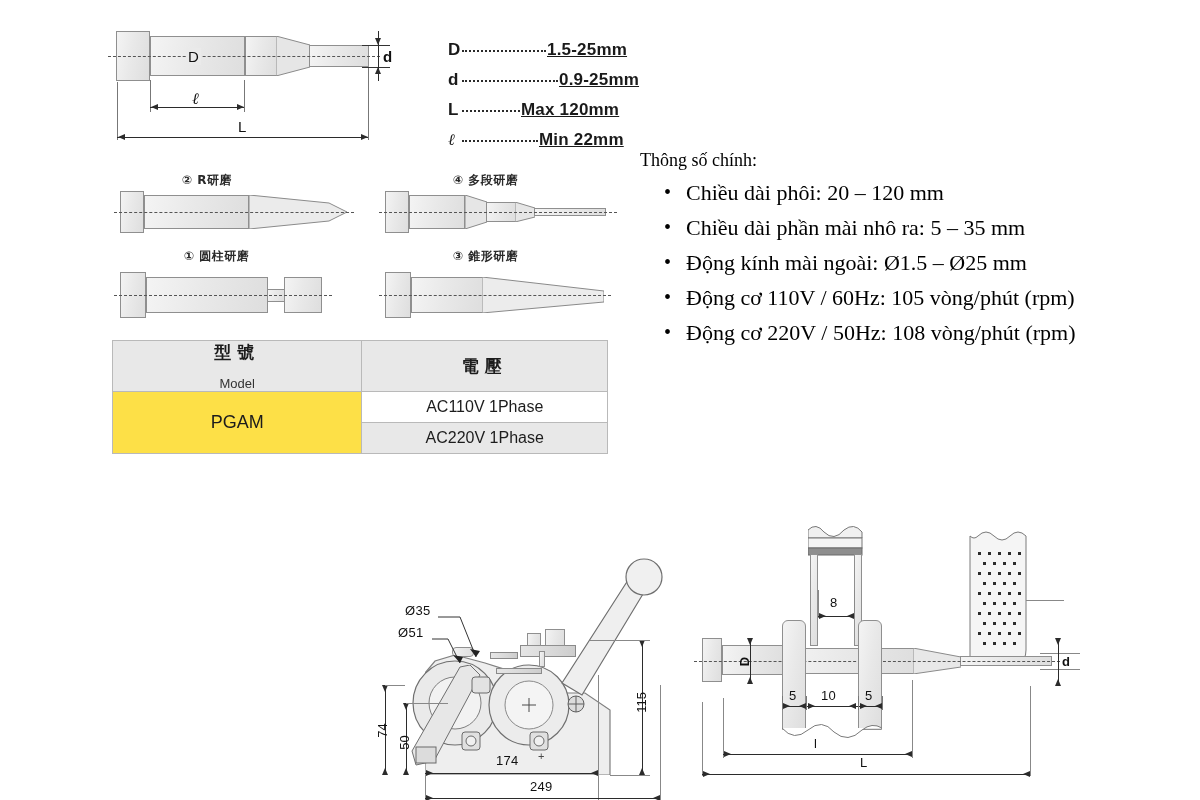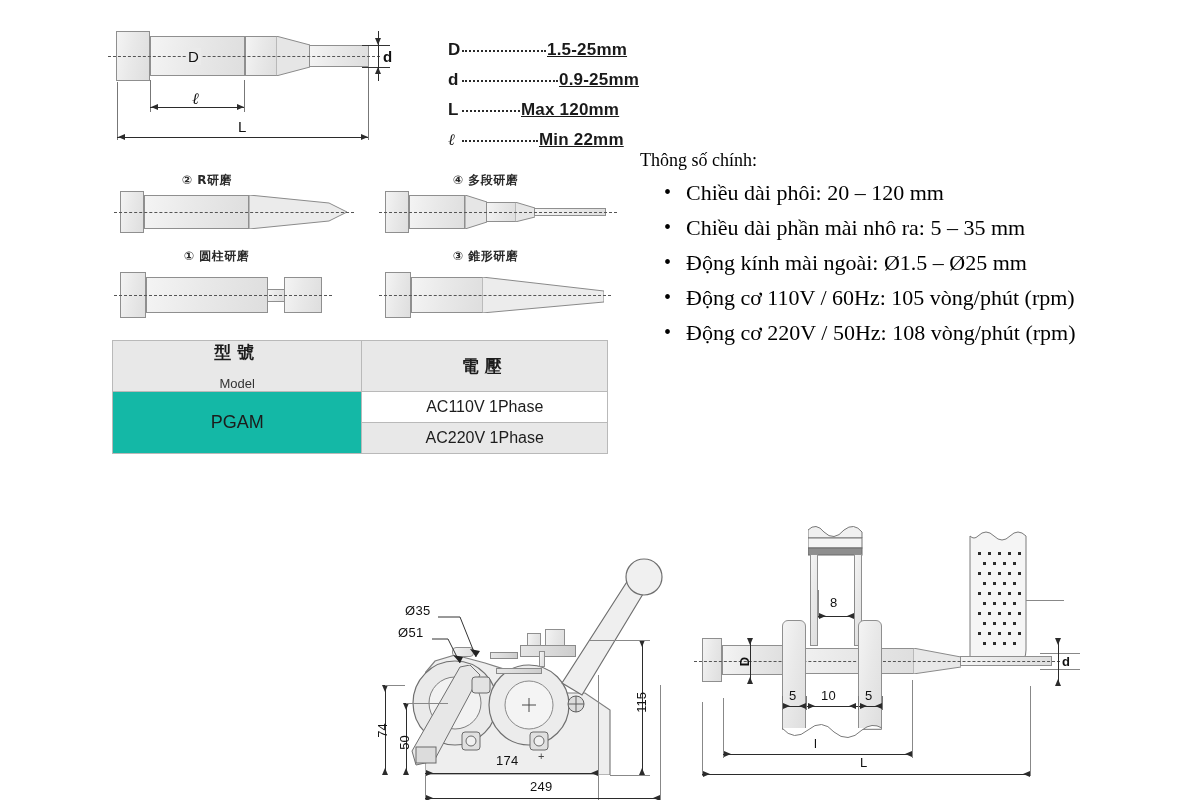--- a/index.html
+++ b/index.html
@@ -81,21 +81,21 @@
   .mtable td {
     border: 1px solid #b9b9b9; padding: 0; vertical-align: middle;
     text-align: center;
   }
   .th-cell { background: #e8e8e8; height: 50px; }
   .th-cn {
     font-family: "DejaVu Sans", sans-serif; font-size: 17px;
     font-weight: bold; color: #1c1c1c; letter-spacing: 6px;
   }
   .th-en { font-size: 13px; color: #333; margin-top: 12px; }
-  .model-cell { height: 62px; background: #14b8a6; font-size: 18px; color: #1c1c1c; }
+  .model-cell { height: 62px; background: #fde047; font-size: 18px; color: #1c1c1c; }
   .volt-cell-a { height: 31px; background: #fff; font-size: 16px; color: #1c1c1c; }
   .volt-cell-b { height: 31px; background: #e8e8e8; font-size: 16px; color: #1c1c1c; }
 
   
   .spec {
     position: absolute; left: 640px; top: 150px; width: 560px;
     font-family: "Liberation Serif", serif; color: #000;
   }
   .spec-title { font-size: 18px; margin-bottom: 4px; }
   .spec-list { list-style: none; }

